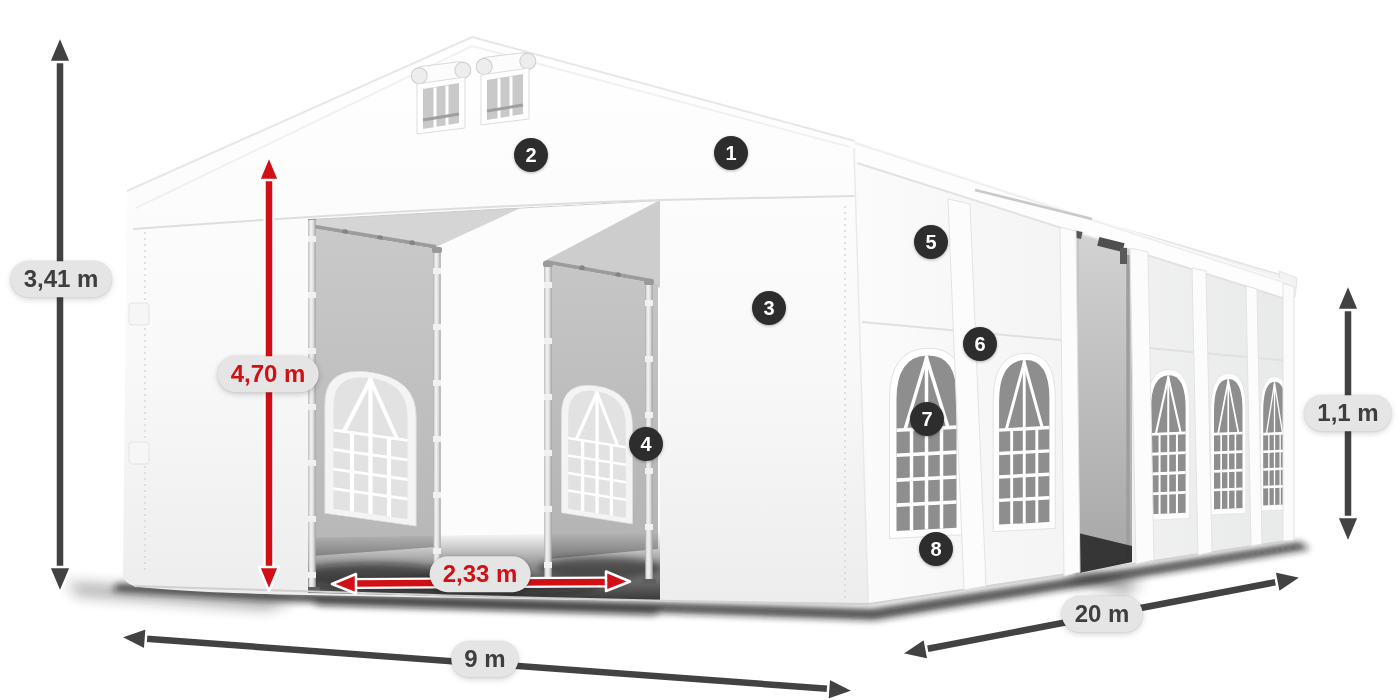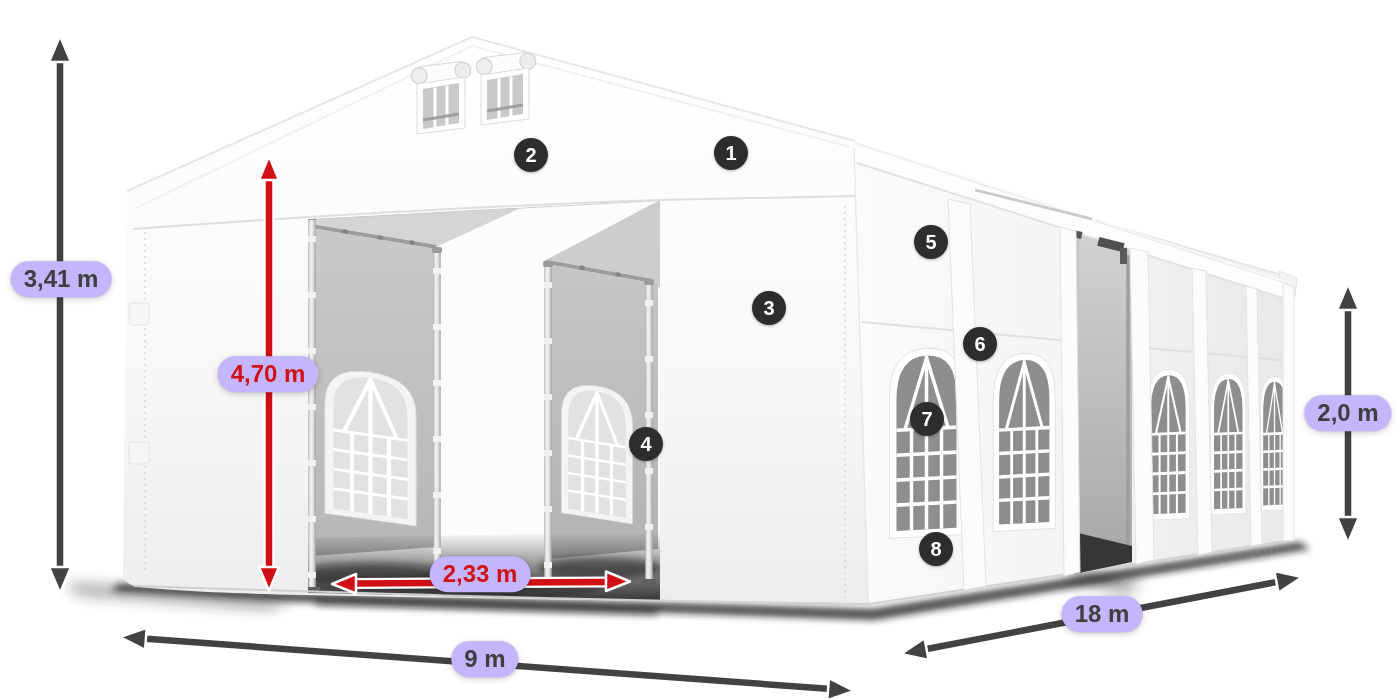--- a/index.html
+++ b/index.html
@@ -3,21 +3,21 @@
 <meta charset="utf-8">
 <style>
   html,body{margin:0;padding:0;background:#fff;}
   .stage{
     position:relative;width:1400px;height:700px;overflow:hidden;background:#ffffff;
     font-family:"Liberation Sans","DejaVu Sans",sans-serif;
   }
   .stage svg{position:absolute;left:0;top:0;}
   .dim-pill{
     position:absolute;transform:translate(-50%,-50%);
-    background:#c4b5fd;border-radius:18px;padding:4px 13px;
+    background:#e5e5e5;border-radius:18px;padding:4px 13px;
     font-size:24px;font-weight:bold;color:#3e3e3e;white-space:nowrap;line-height:1.15;
     box-shadow:0 0 0 1px rgba(0,0,0,0.05),0 2px 6px rgba(0,0,0,0.18);
     z-index:30;
   }
   .dim-pill.red{color:#d01014;}
   .hotspot{
     position:absolute;transform:translate(-50%,-50%);
     width:34px;height:34px;border-radius:50%;background:#2d2d2d;color:#fff;
     display:flex;align-items:center;justify-content:center;
     font-size:20px;font-weight:bold;cursor:pointer;z-index:40;
@@ -291,22 +291,22 @@
       <path d="M356,583.5 L607,582" stroke="#d01014" stroke-width="6.5"></path>
       <path d="M332,584 L356,574 L356,593.5 Z M630,581.5 L606,571.5 L606,591 Z" fill="#d01014" stroke="#ffffff" stroke-width="2.5"></path>
     </g>
   </g>
 </svg>
 
 <div class="dim-pill" style="left:61px;top:279px;">3,41 m</div>
 <div class="dim-pill red" style="left:268px;top:374px;">4,70 m</div>
 <div class="dim-pill red" style="left:480px;top:574px;">2,33 m</div>
 <div class="dim-pill" style="left:485px;top:659px;">9 m</div>
-<div class="dim-pill" style="left:1102px;top:614px;">18 m</div>
-<div class="dim-pill" style="left:1348px;top:413px;">2,0 m</div>
+<div class="dim-pill" style="left:1102px;top:614px;">20 m</div>
+<div class="dim-pill" style="left:1348px;top:413px;">1,1 m</div>
 
 <div class="hotspot" style="left:731px;top:153px;">1</div>
 <div class="hotspot" style="left:531px;top:155px;">2</div>
 <div class="hotspot" style="left:769px;top:308px;">3</div>
 <div class="hotspot" style="left:646px;top:444px;">4</div>
 <div class="hotspot" style="left:931px;top:242px;">5</div>
 <div class="hotspot" style="left:980px;top:344px;">6</div>
 <div class="hotspot" style="left:927px;top:419px;">7</div>
 <div class="hotspot" style="left:936px;top:549px;">8</div>
 

